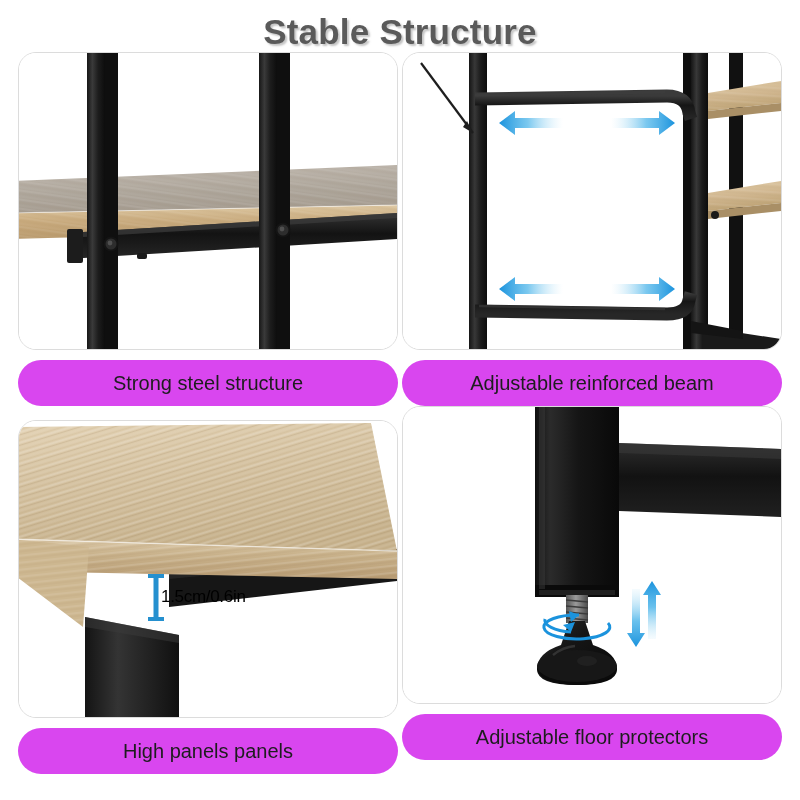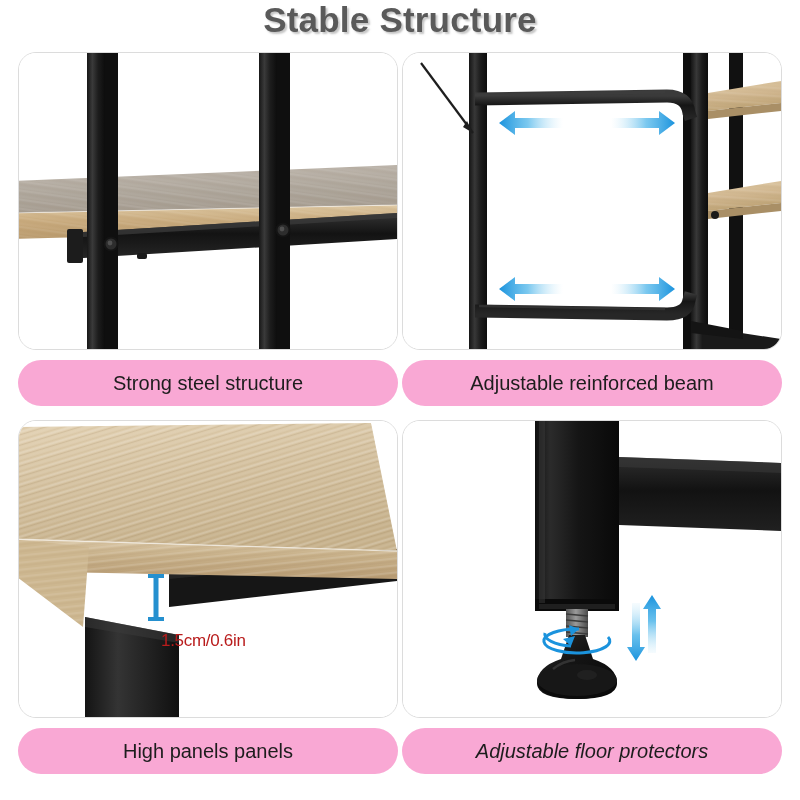--- a/index.html
+++ b/index.html
@@ -16,21 +16,21 @@
   }
 
   
   .title-bar {
     position: absolute;
     top: 0;
     left: 0;
     width: 800px;
     height: 52px;
     display: flex;
-    align-items: flex-start;
+    align-items: flex-end;
     justify-content: center;
   }
   .title-text {
     font-size: 35px;
     font-weight: bold;
     color: #5a5a5a;
     letter-spacing: 0.2px;
     text-shadow: 2px 2px 2px rgba(150,150,150,0.55);
     font-family: "Liberation Sans", sans-serif;
   }
@@ -44,63 +44,62 @@
     height: 748px;
   }
   .cell {
     position: absolute;
     width: 380px;
     height: 362px;
   }
   .cell-tl { left: 18px;  top: 0px;   }
   .cell-tr { left: 402px; top: 0px;   }
   .cell-bl { left: 18px;  top: 368px; }
-  .cell-br { left: 402px; top: 368px; font-style: italic; }
+  .cell-br { left: 402px; top: 354px; }
 
   .photo {
     position: absolute;
     left: 0;
     top: 0;
     width: 380px;
     height: 298px;
     border: 1px solid #dcdcdc;
     border-radius: 18px;
     background: #ffffff;
     overflow: hidden;
     box-sizing: border-box;
   }
 
   .caption {
     position: absolute;
     left: 0;
     top: 308px;
     width: 380px;
     height: 46px;
-    background: #f9a8d4;
+    background: #d946ef;
     border-radius: 23px;
     display: flex;
     align-items: center;
     justify-content: center;
     box-sizing: border-box;
   }
   .caption span {
     font-size: 20px;
     color: #1d1d1d;
     font-family: "Liberation Sans", sans-serif;
   }
 
   
   .dim-label {
     position: absolute;
-    color: #b91c1c;
+    color: #000000;
     font-size: 17px;
     font-family: "Liberation Sans", sans-serif;
     white-space: nowrap;
     letter-spacing: -0.3px;
-    margin-top: 44px;
   }
 </style>
 </head>
 <body>
 
 <div class="title-bar">
   <div class="title-text">Stable Structure</div>
 </div>
 
 <div class="grid">

